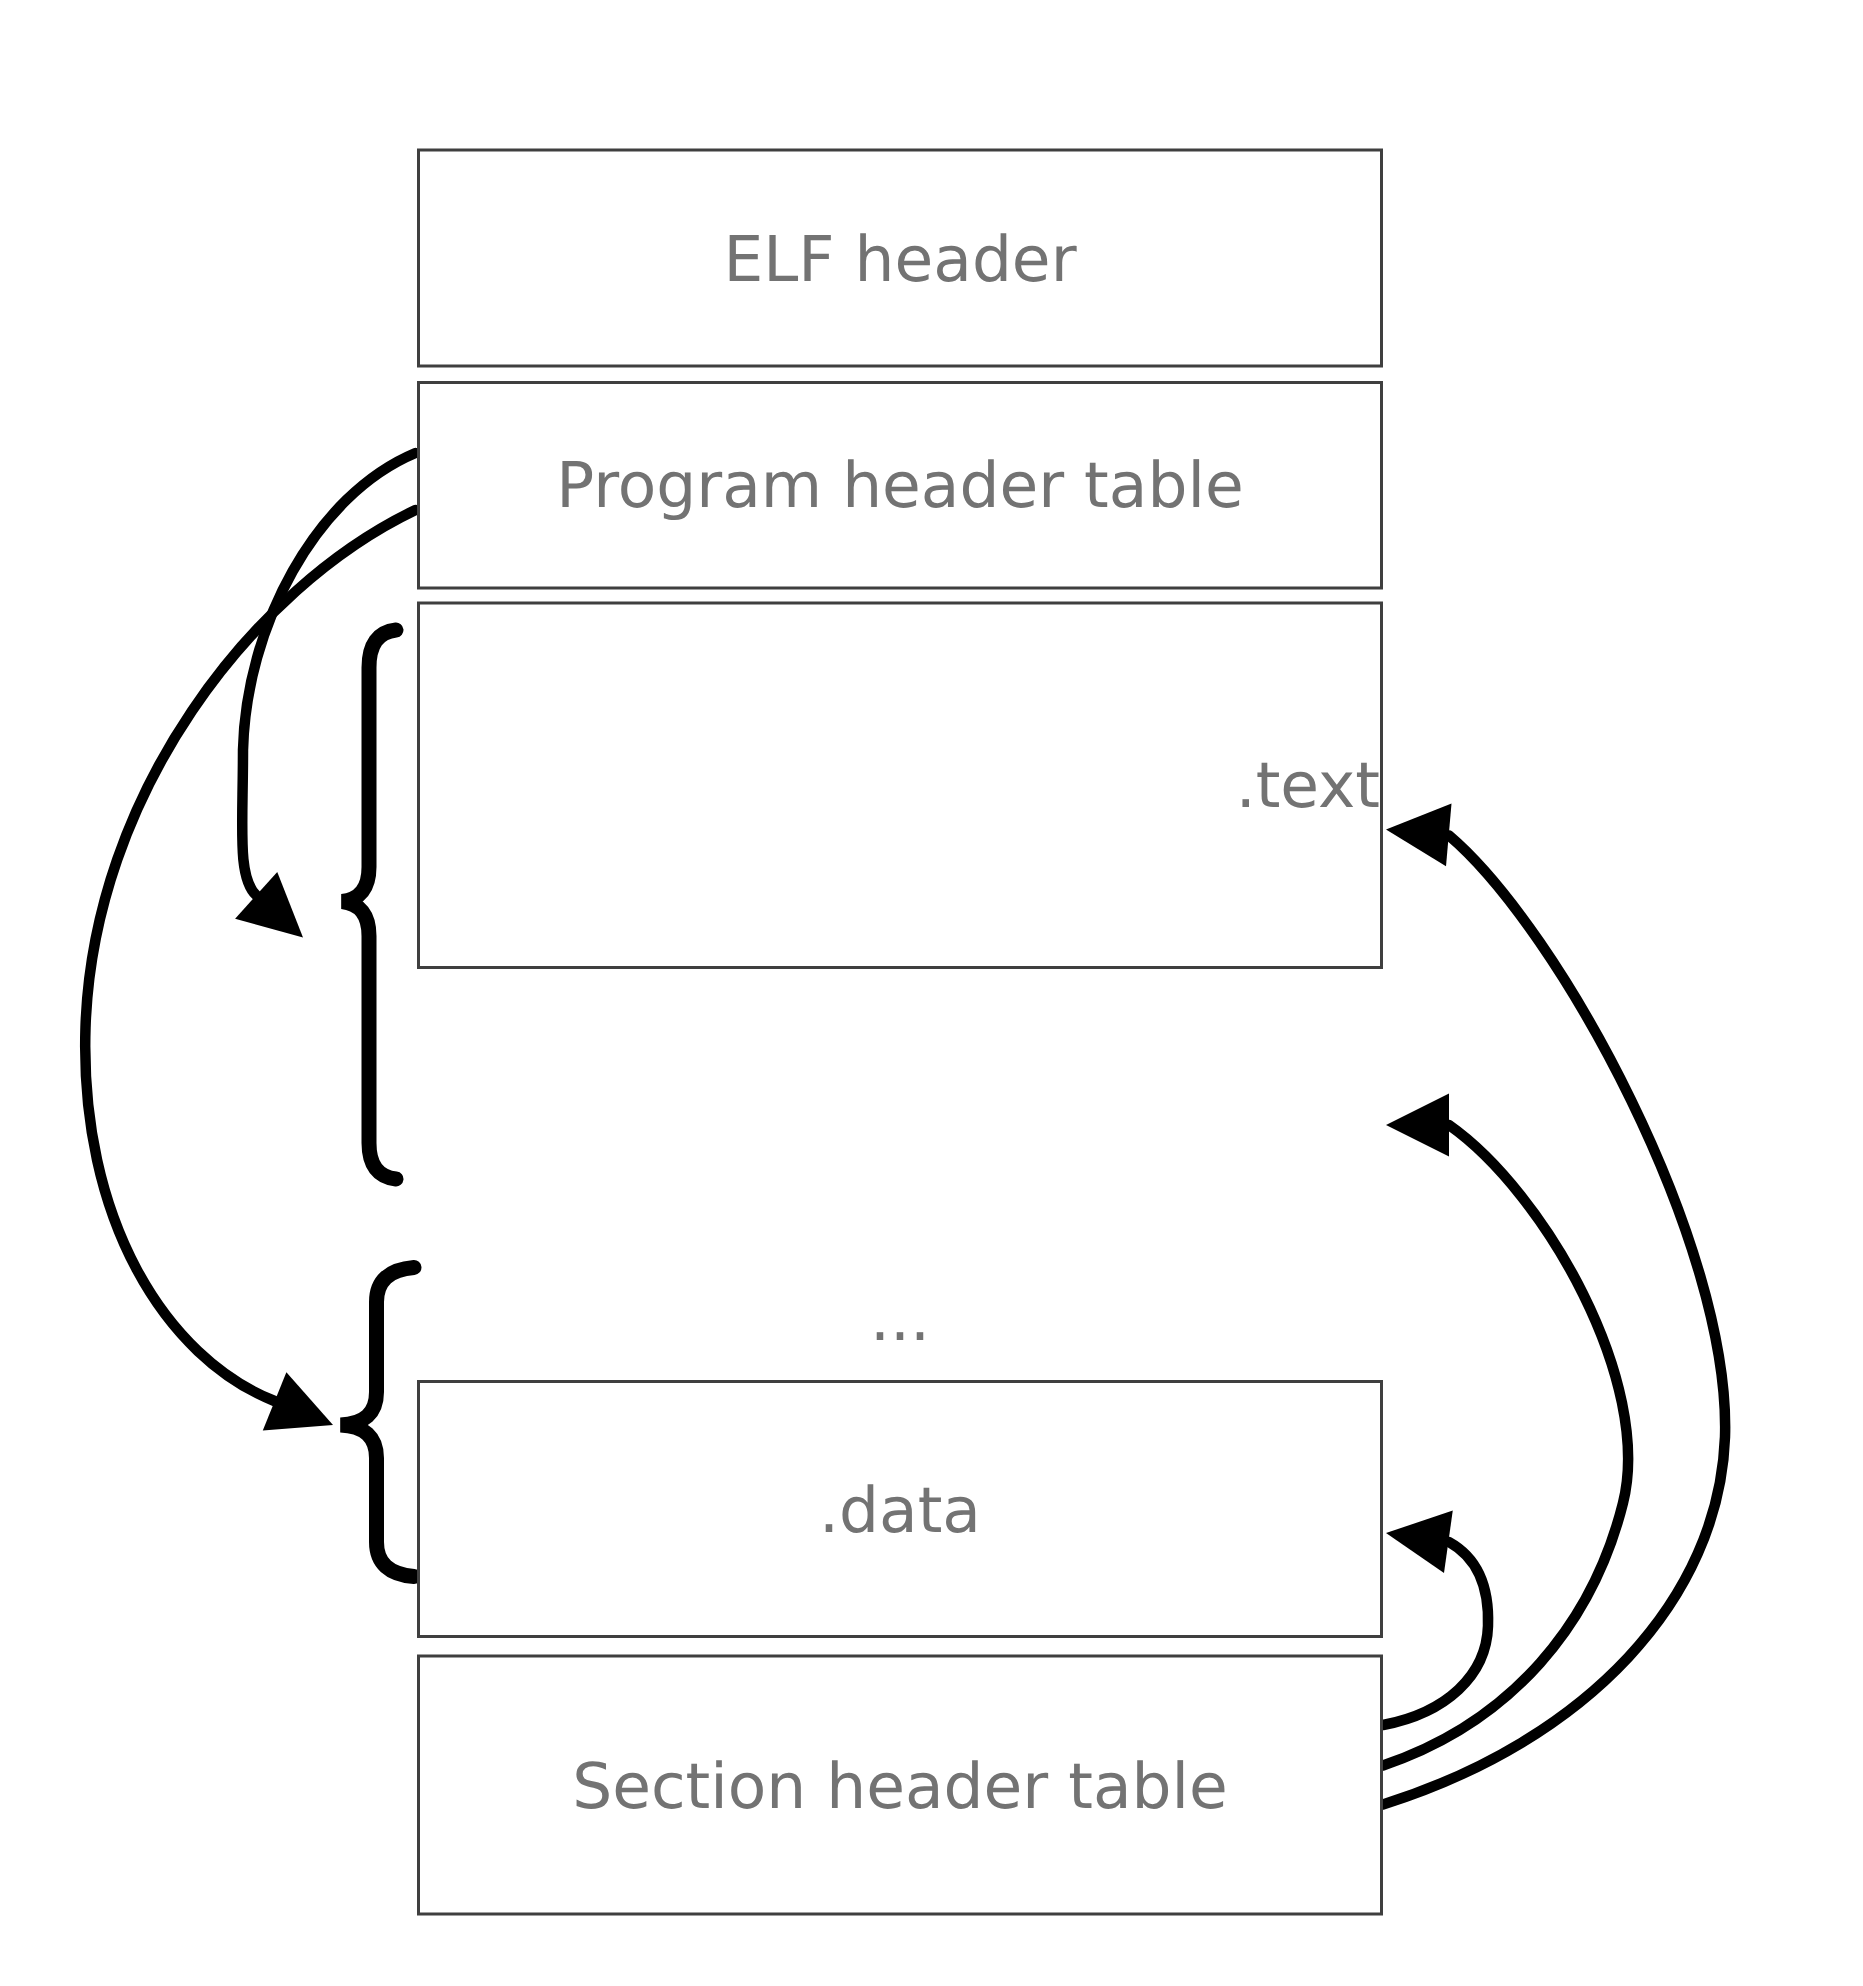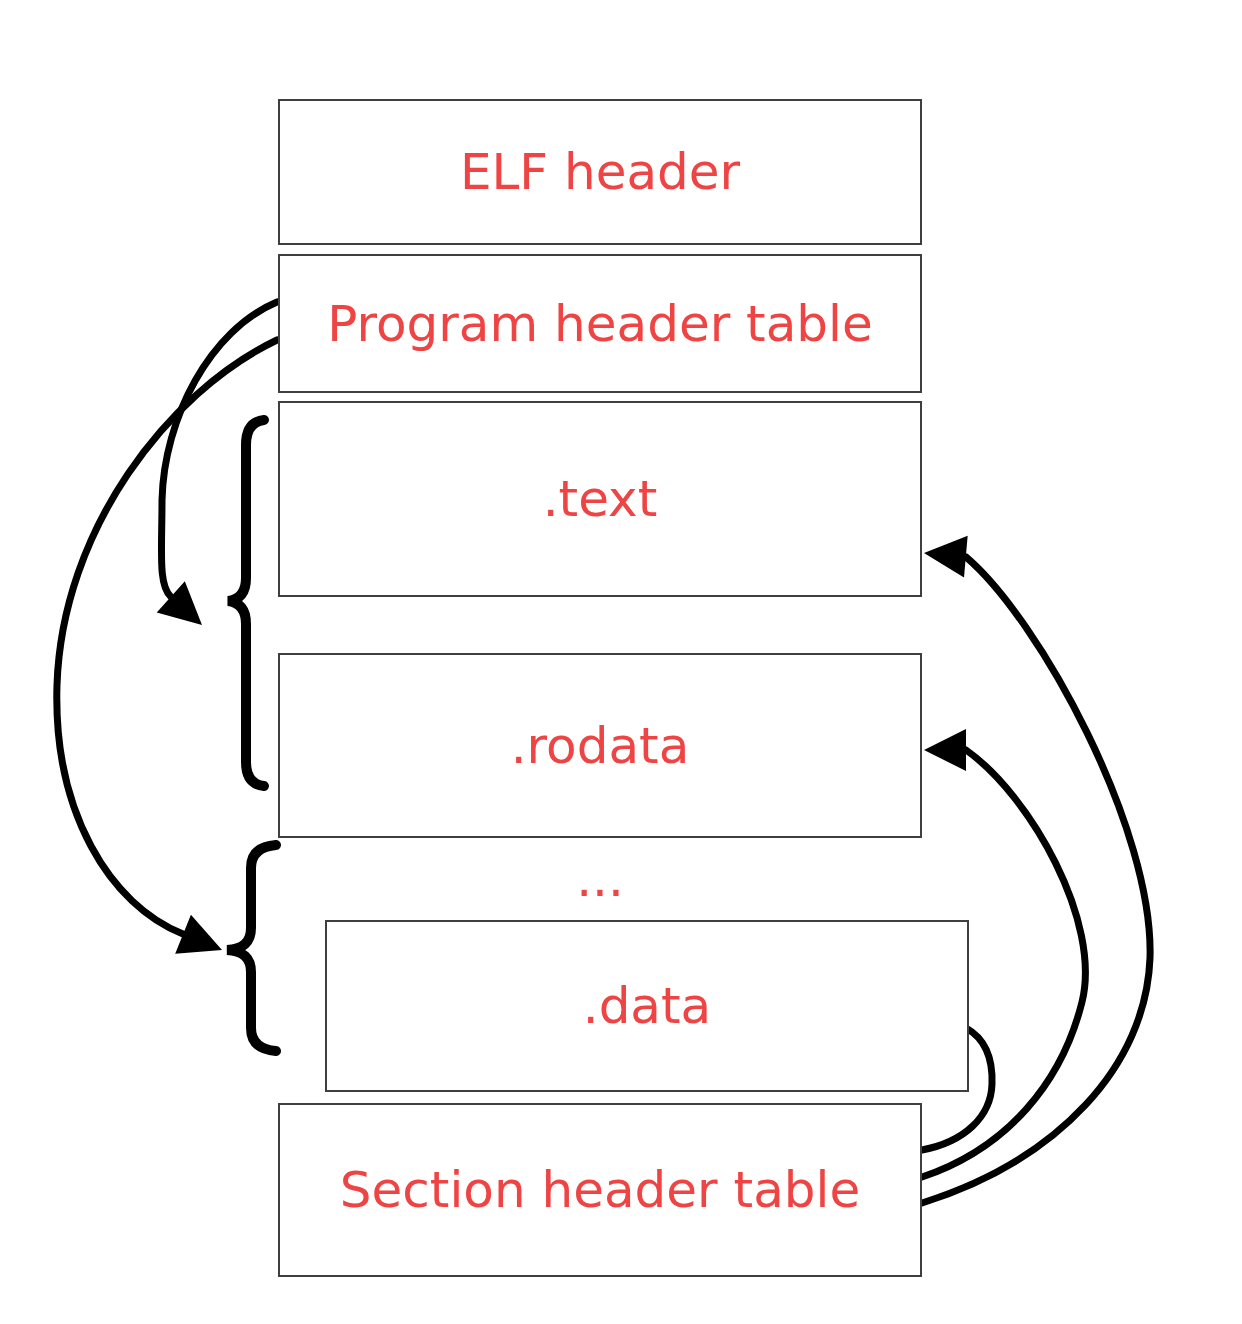--- a/index.html
+++ b/index.html
@@ -20,34 +20,34 @@
     left: 278px;
     width: 644px;
     box-sizing: border-box;
     border: 2px solid #3f3f3f;
     background: #ffffff;
     display: flex;
     align-items: center;
     justify-content: center;
   }
   .box .label {
-    font-size: 50px;
-    color: #ef4444;
+    font-size: 42px;
+    color: #737373;
     white-space: nowrap;
   }
   .box.noborder {
     border: none;
     background: transparent;
   }
   #b-elf      { top:  99px; height: 146px; }
   #b-pht      { top: 254px; height: 139px; text-align: right; }
-  #b-text     { top: 401px; height: 196px; }
+  #b-text     { top: 401px; height: 245px; justify-content: flex-end; }
   #b-rodata   { top: 653px; height: 185px; }
   #b-ellipsis { top: 837px; height:  83px; }
-  #b-data     { top: 920px; height: 172px; margin-left: 47px; }
+  #b-data     { top: 920px; height: 172px; }
   #b-sht      { top:1103px; height: 174px; }
 
   svg.overlay {
     position: absolute;
     left: 0;
     top: 0;
     width: 1242px;
     height: 1324px;
     pointer-events: none;
   }
@@ -100,23 +100,20 @@
   </div>
 
   <div class="box" id="b-pht">
     <span class="label">Program header table</span>
   </div>
 
   <div class="box" id="b-text">
     <span class="label">.text</span>
   </div>
 
-  <div class="box" id="b-rodata">
-    <span class="label">.rodata</span>
-  </div>
 
   <div class="box noborder" id="b-ellipsis">
     <span class="label">...</span>
   </div>
 
   <div class="box" id="b-data">
     <span class="label">.data</span>
   </div>
 
   <div class="box" id="b-sht">

